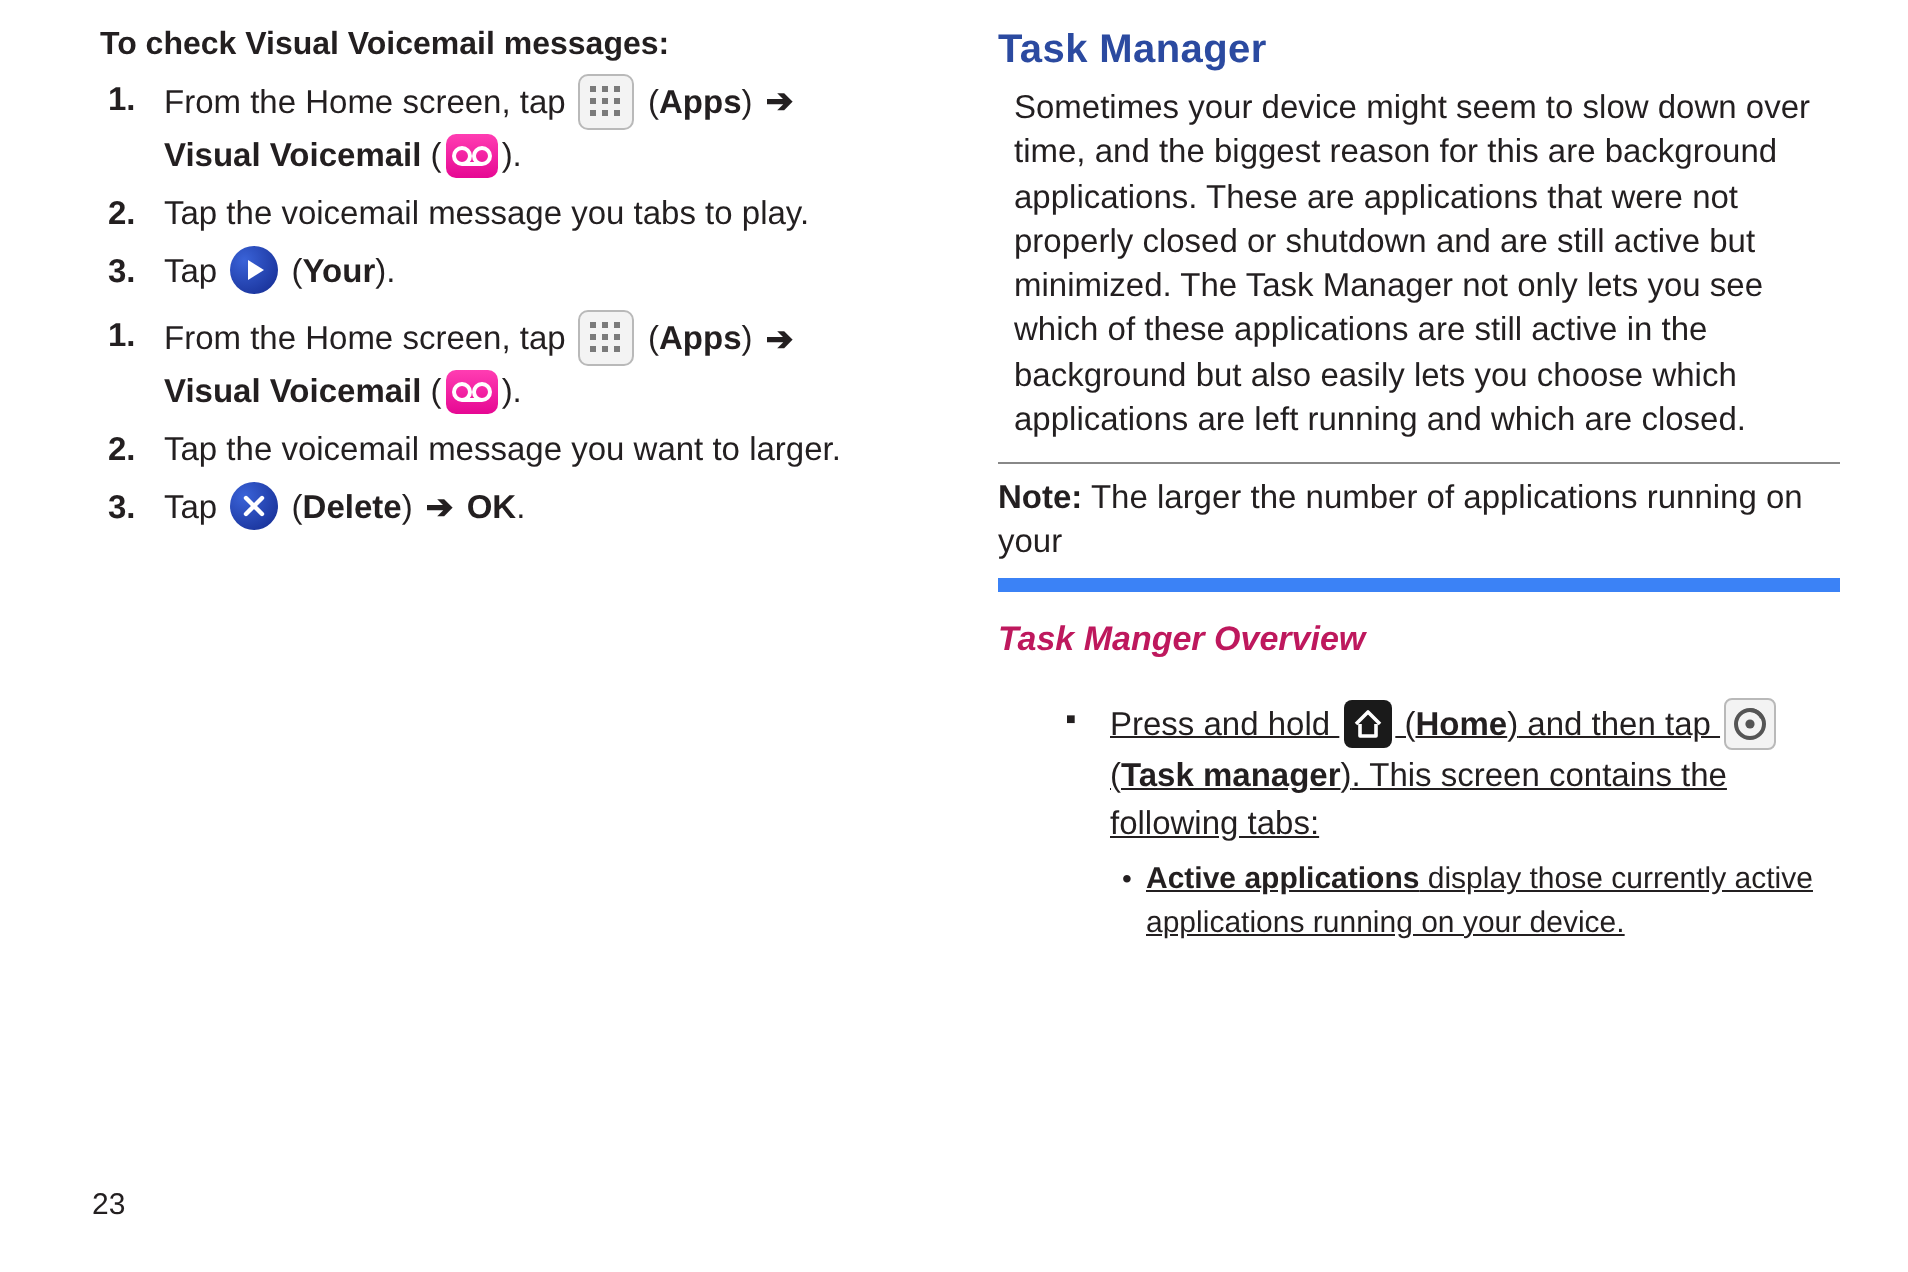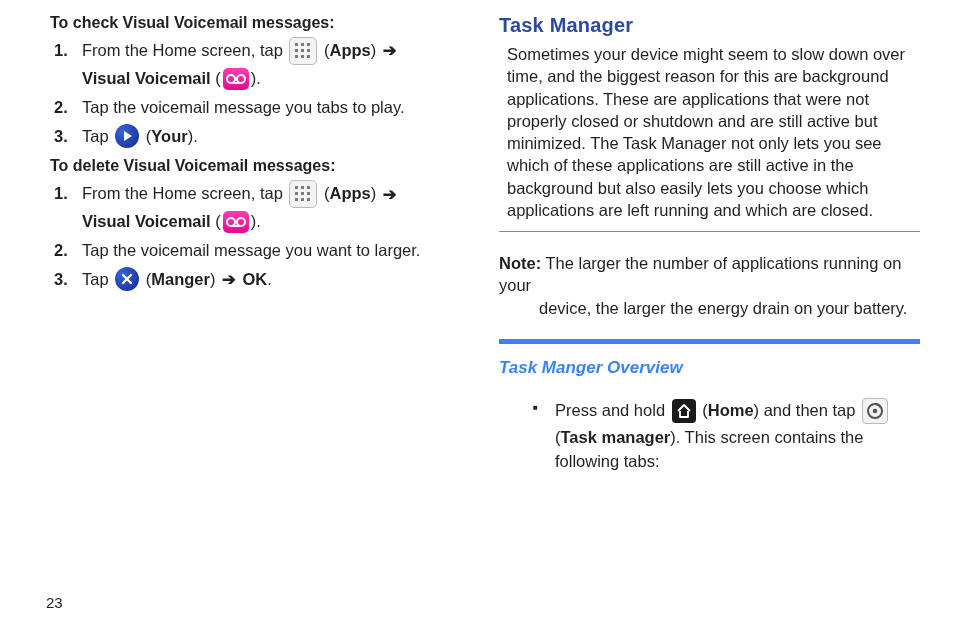--- a/index.html
+++ b/index.html
@@ -31,41 +31,41 @@
     font-size: 20px;
     color: #2b4aa0;
     margin: 0 0 6px 0;
     letter-spacing: 0.2px;
   }
   .h-sub {
     font-family: Arial, "Helvetica Neue", sans-serif;
     font-weight: 700;
     font-style: italic;
     font-size: 17px;
-    color: #3b82f6;
+    color: #be185d;
     margin: 14px 0 4px 0;
   }
   .subhead {
     font-family: "Arial Narrow", Arial, sans-serif;
     font-stretch: condensed;
     font-weight: 700;
     font-size: 16px;
     margin: 0 0 6px 16px;
   }
   .para {
     font-family: "Arial Narrow", Arial, sans-serif;
     font-stretch: condensed;
     font-size: 16.5px;
     line-height: 1.35;
     margin: 0 0 10px 8px;
   }
   .note-box {
     border-top: 1px solid #888;
-    border-bottom: 5px solid #3b82f6;
-    padding: 20px 0;
+    border-bottom: 7px solid #3b82f6;
+    padding: 6px 0;
     margin: 2px 0 12px 0;
     font-family: "Arial Narrow", Arial, sans-serif;
     font-stretch: condensed;
     font-size: 16.5px;
     line-height: 1.35;
   }
   .note-box .indent { padding-left: 40px; display: block; }
   .b { font-weight: 700; }
 
   ol.steps {
@@ -83,20 +83,21 @@
   }
   ol.steps > li .num {
     position: absolute;
     left: -28px;
     font-weight: 700;
   }
   ul.sq {
     list-style: none;
     margin: 20px 0 0 0;
     padding: 0 0 0 56px;
+    text-decoration: underline;
   }
   ul.sq > li {
     position: relative;
     font-family: "Arial Narrow", Arial, sans-serif;
     font-stretch: condensed;
     font-size: 16.5px;
     line-height: 1.5;
   }
   ul.sq > li::before {
     content: "\25A0";
@@ -233,21 +234,20 @@
         <span>Tap </span>
         <span class="ico ico-play">
           <svg width="12" height="12" viewBox="0 0 12 12">
               <polygon points="3,1 11,6 3,11" fill="#fff"></polygon>
             </svg>
         </span>
         (<span class="b">Your</span>).
       </li>
     </ol>
 
-    <div class="subhead">To delete Visual Voicemail messages:</div>
 
     <ol class="steps">
       <li>
         <span class="num">1.</span>
         <span>From the Home screen, tap </span>
         <span class="ico ico-apps">
           <svg width="18" height="18" viewBox="0 0 18 18">
             <g fill="#7a7a7a">
               <rect x="1" y="1" width="3" height="3"></rect>
                 <rect x="7" y="1" width="3" height="3"></rect>
@@ -282,35 +282,34 @@
         <span class="num">3.</span>
         <span>Tap </span>
         <span class="ico ico-del">
           <svg width="12" height="12" viewBox="0 0 12 12">
             <g stroke="#fff" stroke-width="2.2" stroke-linecap="round">
                 <line x1="2" y1="2" x2="10" y2="10"></line>
                 <line x1="10" y1="2" x2="2" y2="10"></line>
               </g>
           </svg>
         </span>
-        (<span class="b">Manger</span>)
+        (<span class="b">Delete</span>)
         <span class="arrow">➔</span>
         <span class="b">OK</span>.
       </li>
     </ol>
   </div>
 
   <div class="col col-right">
     <div class="h-section">Task Manager</div>
 
     <div class="para">Sometimes your device might seem to slow down over time, and the biggest reason for this are background applications. These are applications that were not properly closed or shutdown and are still active but minimized. The Task Manager not only lets you see which of these applications are still active in the background but also easily lets you choose which applications are left running and which are closed.</div>
 
     <div class="note-box">
       <span class="b">Note:</span><span> The larger the number of applications running on your</span>
-      <span class="indent">device, the larger the energy drain on your battery.</span>
     </div>
 
     <div class="h-sub">Task Manger Overview</div>
 
     <ul class="sq">
       <li>
         <span>Press and hold </span>
         <span class="ico ico-home">
           <svg width="18" height="18" viewBox="0 0 18 18">
             <g fill="none" stroke="#fff" stroke-width="1.8" stroke-linejoin="round">
@@ -322,19 +321,24 @@
         (<span class="b">Home</span>)<span> and then tap </span>
         <span class="ico ico-taskmgr">
           <svg width="20" height="20" viewBox="0 0 20 20">
             <circle cx="10" cy="10" r="7" fill="none" stroke="#555" stroke-width="2"></circle>
             <circle cx="10" cy="10" r="2.3" fill="#555"></circle>
             <path d="M10 3 A7 7 0 0 1 16 7" fill="none" stroke="#555" stroke-width="2"></path>
           </svg>
         </span><br>
         (<span class="b">Task manager</span>)<span>. This screen contains the following tabs:</span>
 
+        <ul class="dot">
+          <li>
+            <span class="b">Active applications</span><span> display those currently active applications running on your device.</span>
+          </li>
+        </ul>
       </li>
     </ul>
   </div>
 
 </div>
 
 <div class="page-number">23</div>
 
 </body></html>

